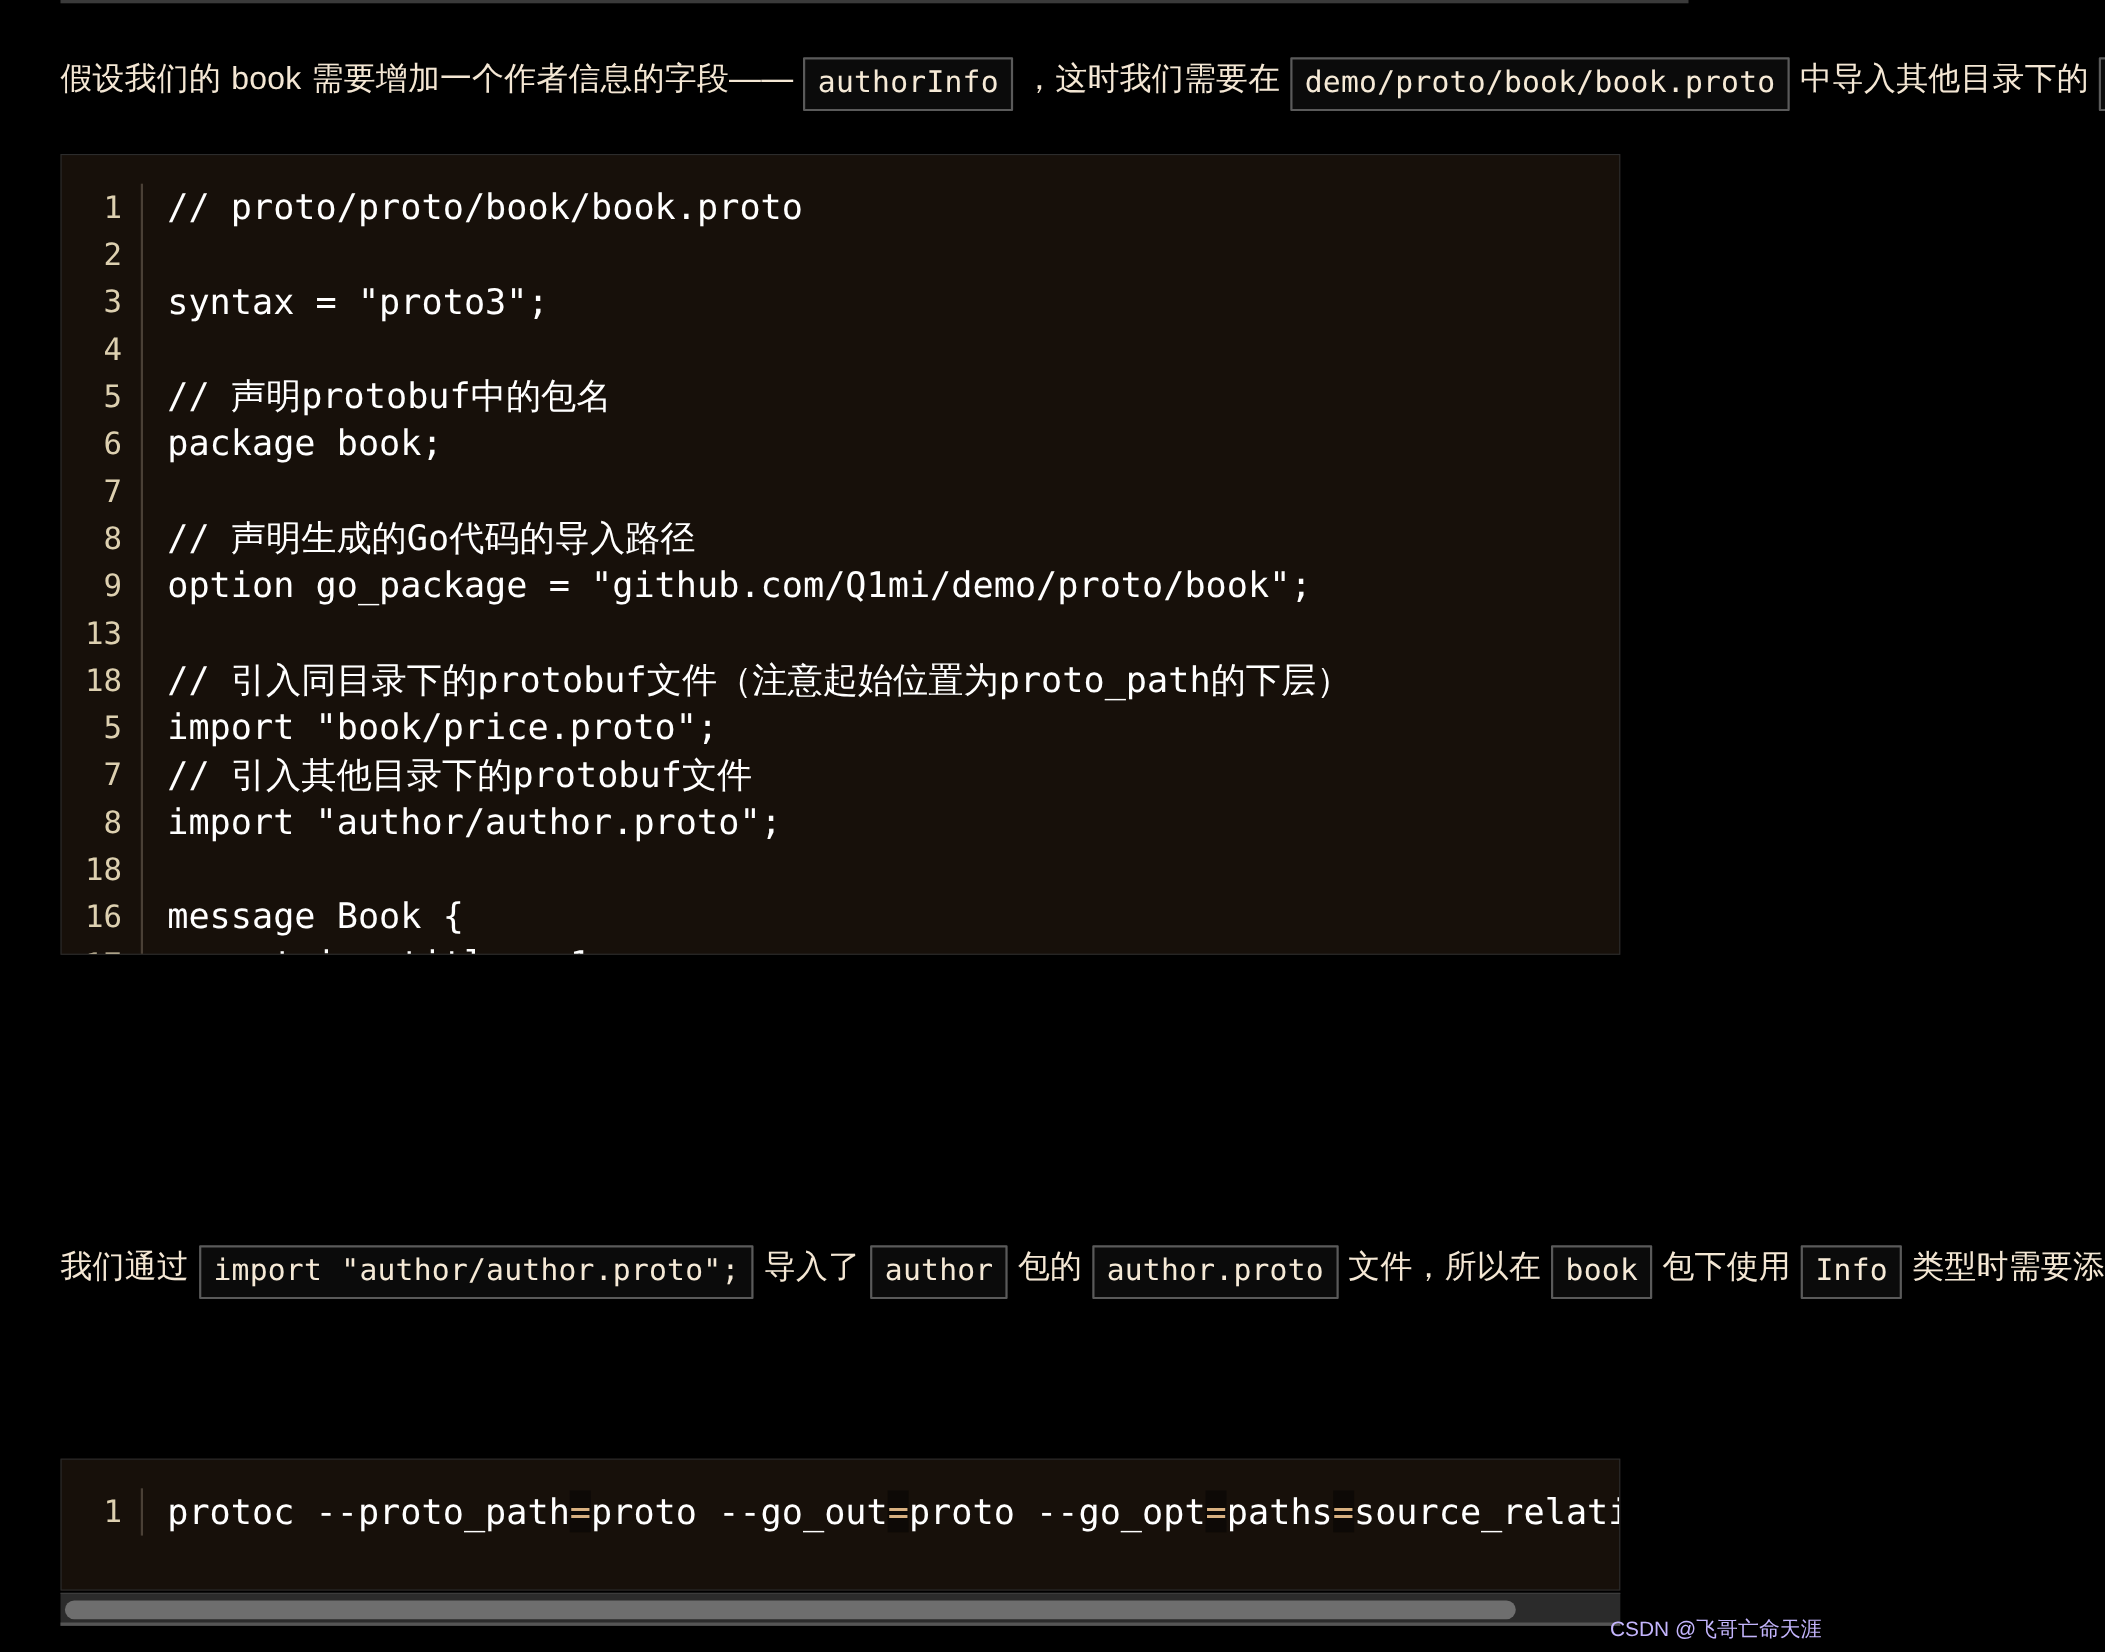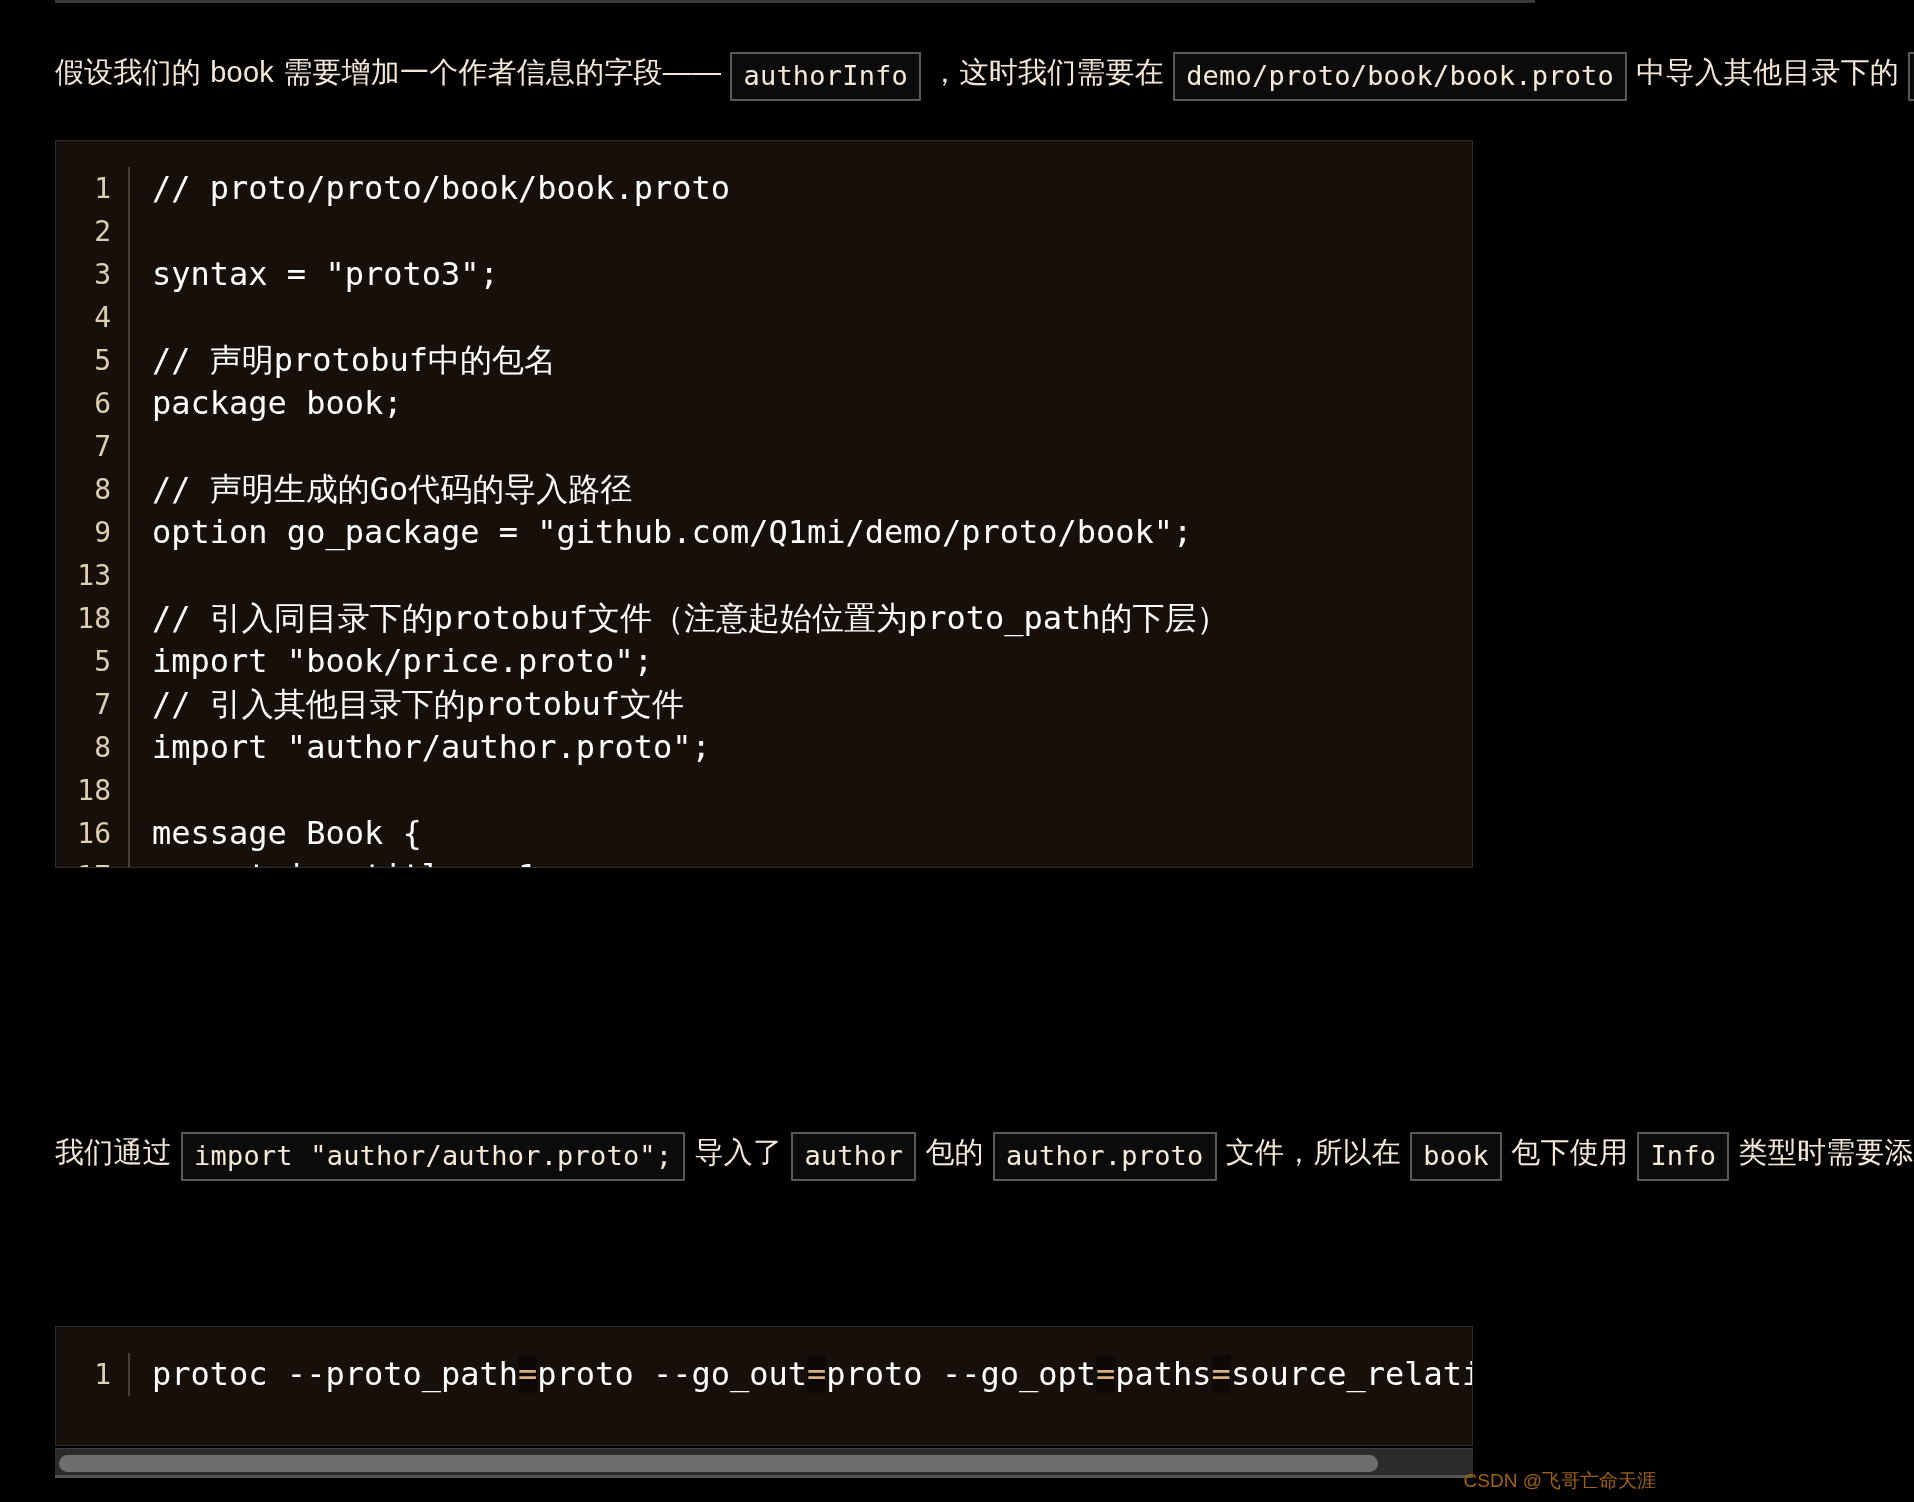--- a/index.html
+++ b/index.html
@@ -151,21 +151,21 @@
     background: #6e6e6e;
     border-radius: 9px;
   }
 
   
   .watermark {
     position: absolute;
     right: 22px;
     top: 1468px;
     font-size: 19px;
-    color: #a16207;
+    color: #c4b5fd;
     font-family: "Liberation Sans", "DejaVu Sans", sans-serif;
     white-space: pre;
   }
 </style>
 </head>
 <body>
 
 <div class="page">
 
   <div class="top-rule"></div>

